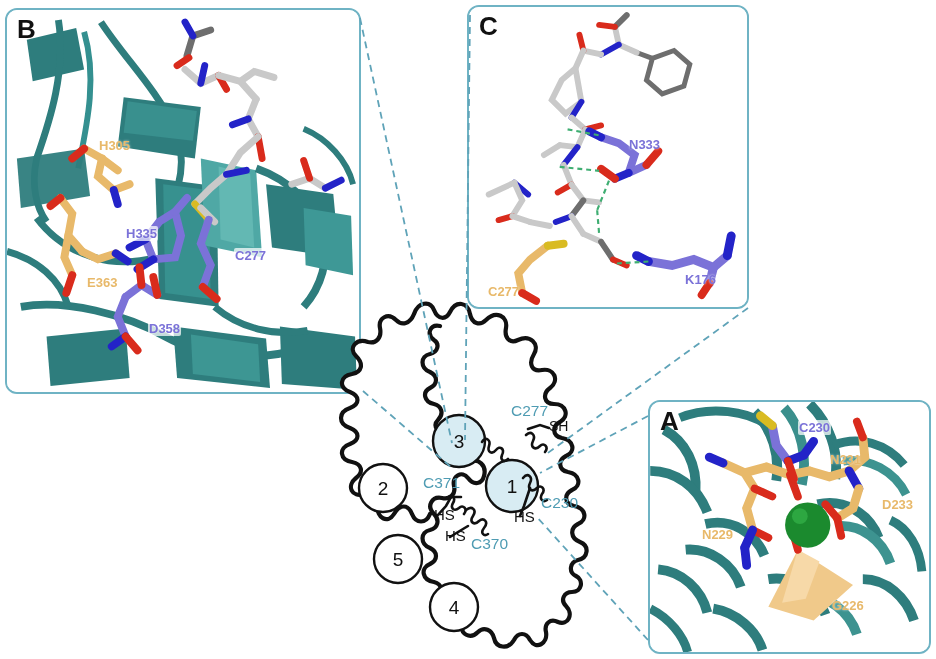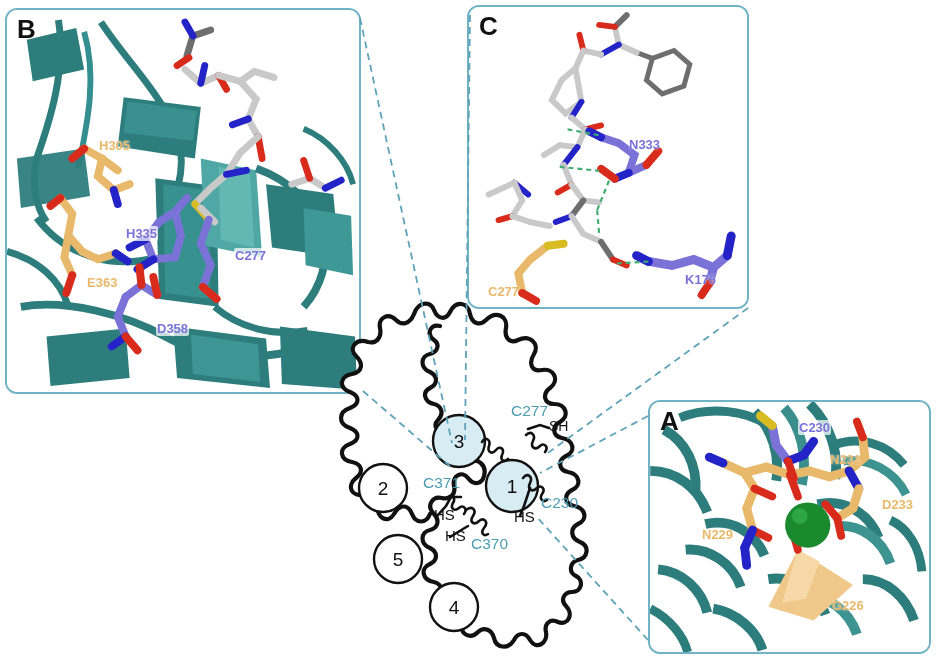--- a/index.html
+++ b/index.html
@@ -131,21 +131,21 @@
         <path d="M120,330 L106,340" stroke="#2323c8" stroke-width="8"></path>
         <path d="M120,330 L132,344" stroke="#d92b1c" stroke-width="8"></path>
       </g>
     </svg>
     <div class="panel-letter">B</div>
     <div class="labels-layer">
         <div class="reslabel res-orange" style="left: 92px; top: 128px;">H305</div>
         <div class="reslabel res-purple-box" style="left: 118px; top: 216px;">H335</div>
         <div class="reslabel res-purple-box" style="left: 227px; top: 238px;">C277</div>
         <div class="reslabel res-orange" style="left: 80px; top: 265px;">E363</div>
-        <div class="reslabel res-purple-box" style="left: 149px; top: 311px;">D358</div>
+        <div class="reslabel res-purple-box" style="left: 141px; top: 311px;">D358</div>
       </div>
   </div>
 
   <div class="panel" id="panelC">
     <svg class="panel-canvas" viewBox="0 0 282 304" xmlns="http://www.w3.org/2000/svg">
       <rect x="0" y="0" width="282" height="304" fill="#ffffff"></rect>
       <g stroke-linecap="round" fill="none">
 
         <path d="M186,52 L208,44 L224,58 L218,80 L196,88 L180,74 Z" stroke="#6e6e6e" stroke-width="5" fill="none"></path>
         <path d="M170,46 L186,52" stroke="#6e6e6e" stroke-width="5"></path>

